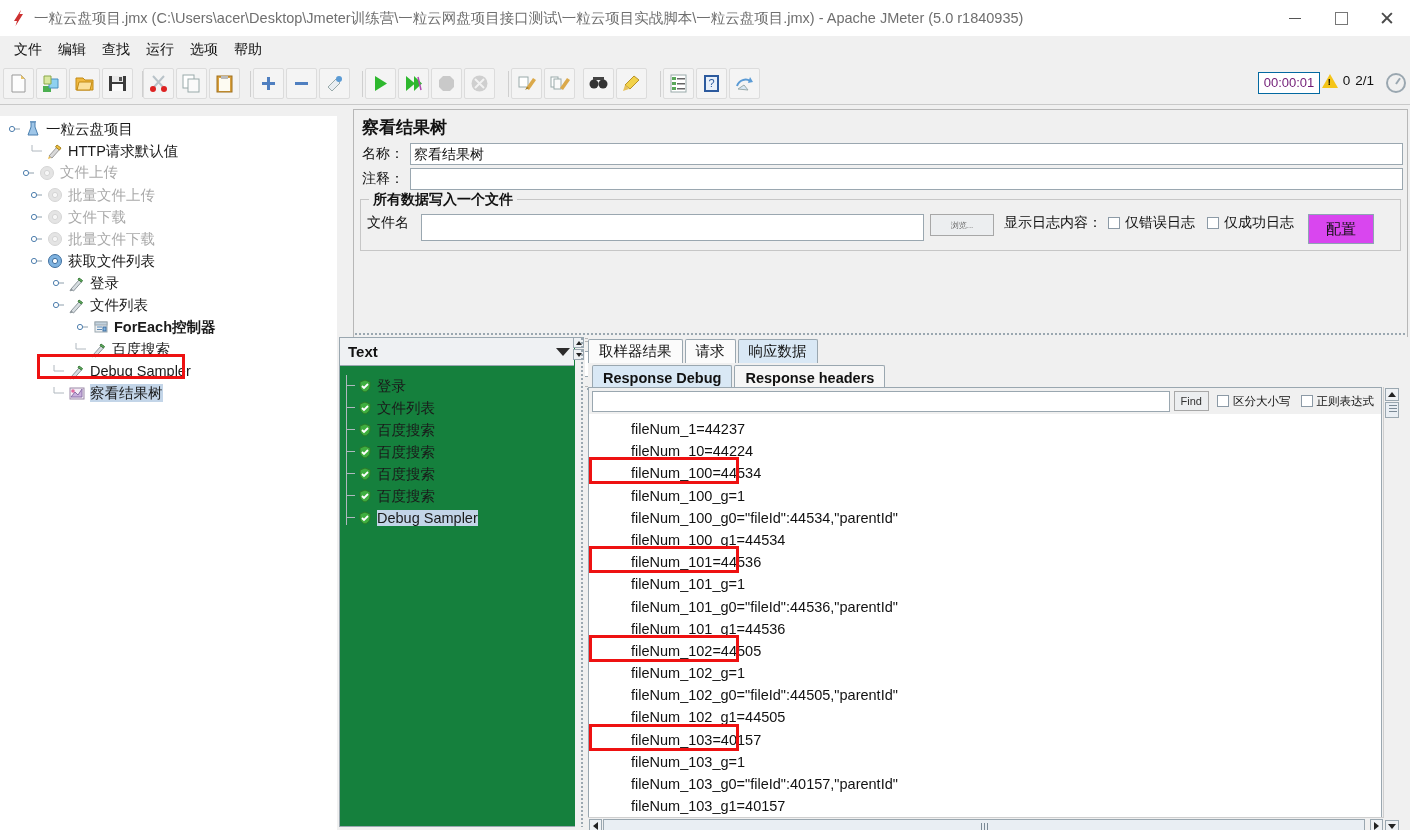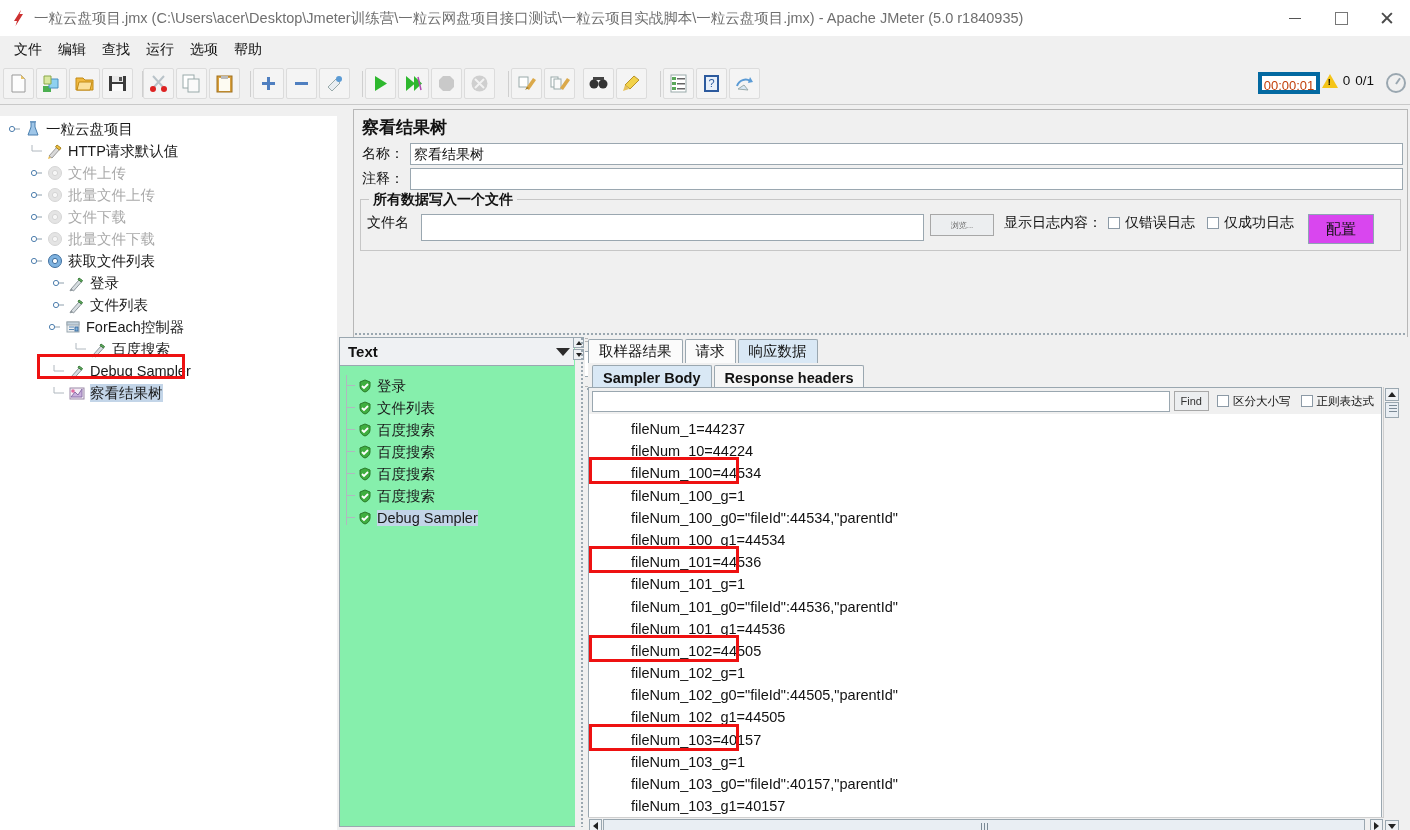--- a/index.html
+++ b/index.html
@@ -33,22 +33,22 @@
     border-bottom:1px solid #c9c9c9;}
   .tgrp{position:absolute;top:4px;height:33px;display:flex;align-items:center;}
   .tbtn{width:31px;height:31px;margin:0 1px;border:1px solid transparent;border-radius:2px;
     display:flex;align-items:center;justify-content:center;box-sizing:border-box;
     background:#f4f4f4;border-color:#dcdcdc;}
   .tsep{width:9px;height:26px;display:inline-block;}
   .tsep i{display:block;width:1px;height:26px;background:#cfcfcf;margin:0 auto;}
 
   
   .timerbox{position:absolute;right:90px;top:9px;width:62px;height:22px;background:#fff;
-    border:4px solid #0369a1;box-sizing:border-box;font-size:13px;line-height:20px;
-    text-align:center;color:#c2410c;font-family:"Liberation Sans",sans-serif;}
+    border:1px solid #0369a1;box-sizing:border-box;font-size:13px;line-height:20px;
+    text-align:center;color:#701a75;font-family:"Liberation Sans",sans-serif;}
   .warnwrap{position:absolute;right:36px;top:10px;display:flex;align-items:center;gap:5px;font-size:13.5px;color:#111;}
   .tri{width:0;height:0;border-left:8px solid transparent;border-right:8px solid transparent;
     border-bottom:14px solid #f5c518;position:relative;}
   .tri:after{content:"!";position:absolute;left:-2px;top:3px;font-size:9px;color:#000;font-weight:bold;}
   .thrcount{position:absolute;right:4px;top:10px;width:20px;height:20px;border-radius:50%;
     border:2px solid #9aa7b0;box-sizing:border-box;}
   .thrcount:after{content:"";position:absolute;left:7px;top:2px;width:2px;height:7px;background:#9aa7b0;
     transform-origin:bottom center;transform:rotate(35deg);}
 
   
@@ -81,21 +81,21 @@
 
   .searchcard{position:absolute;left:16px;top:236px;width:1055px;height:46px;background:#f0f0f0;
     border:1px solid #b7b7b7;box-sizing:border-box;display:flex;align-items:center;padding:0 6px;}
 
   
   .dotsrow{position:absolute;height:6px;background:transparent;}
   .dotsrow:after{content:"";position:absolute;left:0;top:2px;width:100%;height:2px;
     background-image:radial-gradient(#9aa7b0 45%,transparent 46%);background-size:4px 2px;}
 
   
-  .btree{position:absolute;left:2px;top:232px;width:238px;height:490px;background:#86efac;
+  .btree{position:absolute;left:2px;top:232px;width:238px;height:490px;background:#15803d;
     border:1px solid #9aa7b0;box-sizing:border-box;}
   .combo{position:absolute;left:0;top:0;width:234px;height:28px;background:#eff1f3;
     border-bottom:1px solid #9aa7b0;box-sizing:border-box;display:flex;align-items:center;
     justify-content:space-between;padding:0 4px 0 8px;}
   .combo .ctext{font-size:15px;font-weight:bold;color:#111;}
   .caret{width:0;height:0;border-left:7px solid transparent;border-right:7px solid transparent;border-top:8px solid #2b2b2b;}
   .bt-list{position:absolute;left:0;top:29px;right:0;bottom:0;padding:8px 0 0 18px;}
   .bt-item{height:22px;display:flex;align-items:center;font-size:14.5px;white-space:nowrap;position:relative;}
   .okicon{width:14px;height:14px;margin-right:5px;flex:none;position:relative;}
 
@@ -356,21 +356,21 @@
             <path d="M16 4l3 5-5 1z" fill="#5b9bd5"></path>
             <path d="M4 16l6-4 4 5z" fill="#d8e8f5" stroke="#9aa"></path>
           </svg>
       </div>
     </div>
 
     <div class="timerbox">00:00:01</div>
     <div class="warnwrap">
       <span class="tri"></span>
       <span>0</span>
-      <span>0/1</span>
+      <span>2/1</span>
     </div>
     <div class="thrcount"></div>
   </div>
 
   <div class="treepanel">
     <div id="treehost" style="position:absolute;left:0;top:2px;width:100%;">
         <div class="tnode" style="padding-left: 8px;">
           <span class="handle" style="position: relative; width: 14px; height: 14px; flex: 0 0 auto; margin-right: 2px;"><svg width="14" height="14" viewBox="0 0 14 14">
               <circle cx="4" cy="7" r="2.6" fill="#ffffff" stroke="#4f7fae"></circle>
               <path d="M7 7h5" stroke="#8fa0ad"></path>
@@ -385,21 +385,21 @@
           <span class="handle" style="position: relative; width: 14px; height: 14px; flex: 0 0 auto; margin-right: 2px;"><svg width="14" height="14" viewBox="0 0 14 14">
               <path d="M2 1v6h10" stroke="#b0b8bf" fill="none"></path>
             </svg></span>
           <span class="ticon"><svg width="18" height="18" viewBox="0 0 18 18">
               <path d="M3 14l8-9 3 2-8 9z" fill="#d9d9d9" stroke="#999"></path>
               <path d="M11 3l4 3-1.5 2-4-3z" fill="#f0c040" stroke="#a8851e"></path>
               <path d="M3 14l-1 3 3-1z" fill="#e8b94a"></path>
             </svg></span>
           <span class="tlabel">HTTP请求默认值</span>
         </div>
-        <div class="tnode dim" style="padding-left: 30px;">
+        <div class="tnode dim" style="padding-left: 22px; font-family: Liberation Mono, monospace;">
           <span class="handle" style="position: relative; width: 14px; height: 14px; flex: 0 0 auto; margin-right: 2px;"><svg width="14" height="14" viewBox="0 0 14 14">
               <circle cx="4" cy="7" r="2.6" fill="#ffffff" stroke="#4f7fae"></circle>
               <path d="M7 7h5" stroke="#8fa0ad"></path>
             </svg></span>
           <span class="ticon" style="opacity: 0.55;"><svg width="18" height="18" viewBox="0 0 18 18">
               <circle cx="9" cy="9" r="6.5" fill="#cfcfcf" stroke="#b3b3b3"></circle>
               <circle cx="9" cy="9" r="2.6" fill="#f2f2f2" stroke="#b3b3b3"></circle>
             </svg></span>
           <span class="tlabel">文件上传</span>
         </div>
@@ -464,21 +464,21 @@
               <circle cx="4" cy="7" r="2.6" fill="#ffffff" stroke="#4f7fae"></circle>
               <path d="M7 7h5" stroke="#8fa0ad"></path>
             </svg></span>
           <span class="ticon"><svg width="18" height="18" viewBox="0 0 18 18">
               <path d="M3 15l8-9 2.5 2-8 9z" fill="#d7dde1" stroke="#8d969c"></path>
               <path d="M11 4l3.5 2.5-1 1.5L10 5.5z" fill="#5fae5f" stroke="#3a7a3a"></path>
               <path d="M3 15l-1 1.8 2.4-.6z" fill="#cfcfcf" stroke="#8d969c"></path>
             </svg></span>
           <span class="tlabel">文件列表</span>
         </div>
-        <div class="tnode" style="padding-left: 48px;">
+        <div class="tnode" style="padding-left: 76px; font-weight: bold;">
           <span class="handle" style="position: relative; width: 14px; height: 14px; flex: 0 0 auto; margin-right: 2px;"><svg width="14" height="14" viewBox="0 0 14 14">
               <circle cx="4" cy="7" r="2.6" fill="#ffffff" stroke="#4f7fae"></circle>
               <path d="M7 7h5" stroke="#8fa0ad"></path>
             </svg></span>
           <span class="ticon"><svg width="18" height="18" viewBox="0 0 18 18">
               <rect x="3" y="4" width="12" height="10" fill="#eceff1" stroke="#9aa7b0"></rect>
               <rect x="3" y="4" width="12" height="3" fill="#c3d2de" stroke="#9aa7b0"></rect>
               <path d="M5 9h5M5 11.5h5" fill="none" stroke="#5b8ab8"></path>
               <rect x="11" y="9" width="3" height="4" fill="#7fb3e0" stroke="#3f6f9f"></rect>
             </svg></span>
@@ -659,21 +659,21 @@
 
     <div class="vsplit" style="left:240px;"></div>
 
     <div class="rightcard">
       <div class="tabsrow" id="tabs1">
           <div class="tab">取样器结果</div>
           <div class="tab">请求</div>
           <div class="tab active">响应数据</div>
         </div>
       <div class="tabsrow" id="tabs2" style="top:26px;left:4px;">
-          <div class="tab2 active">Sampler Body</div>
+          <div class="tab2 active">Response Debug</div>
           <div class="tab2">Response headers</div>
         </div>
 
       <div class="respbox">
         <div class="findrow">
           <div class="findinput"></div>
           <div class="findbtn">Find</div>
           <div style="display:flex;align-items:center;gap:4px;margin-left:8px;">
             <span class="cbx"></span>
             <span class="cblabel" style="font-size:11.5px;">区分大小写</span>

